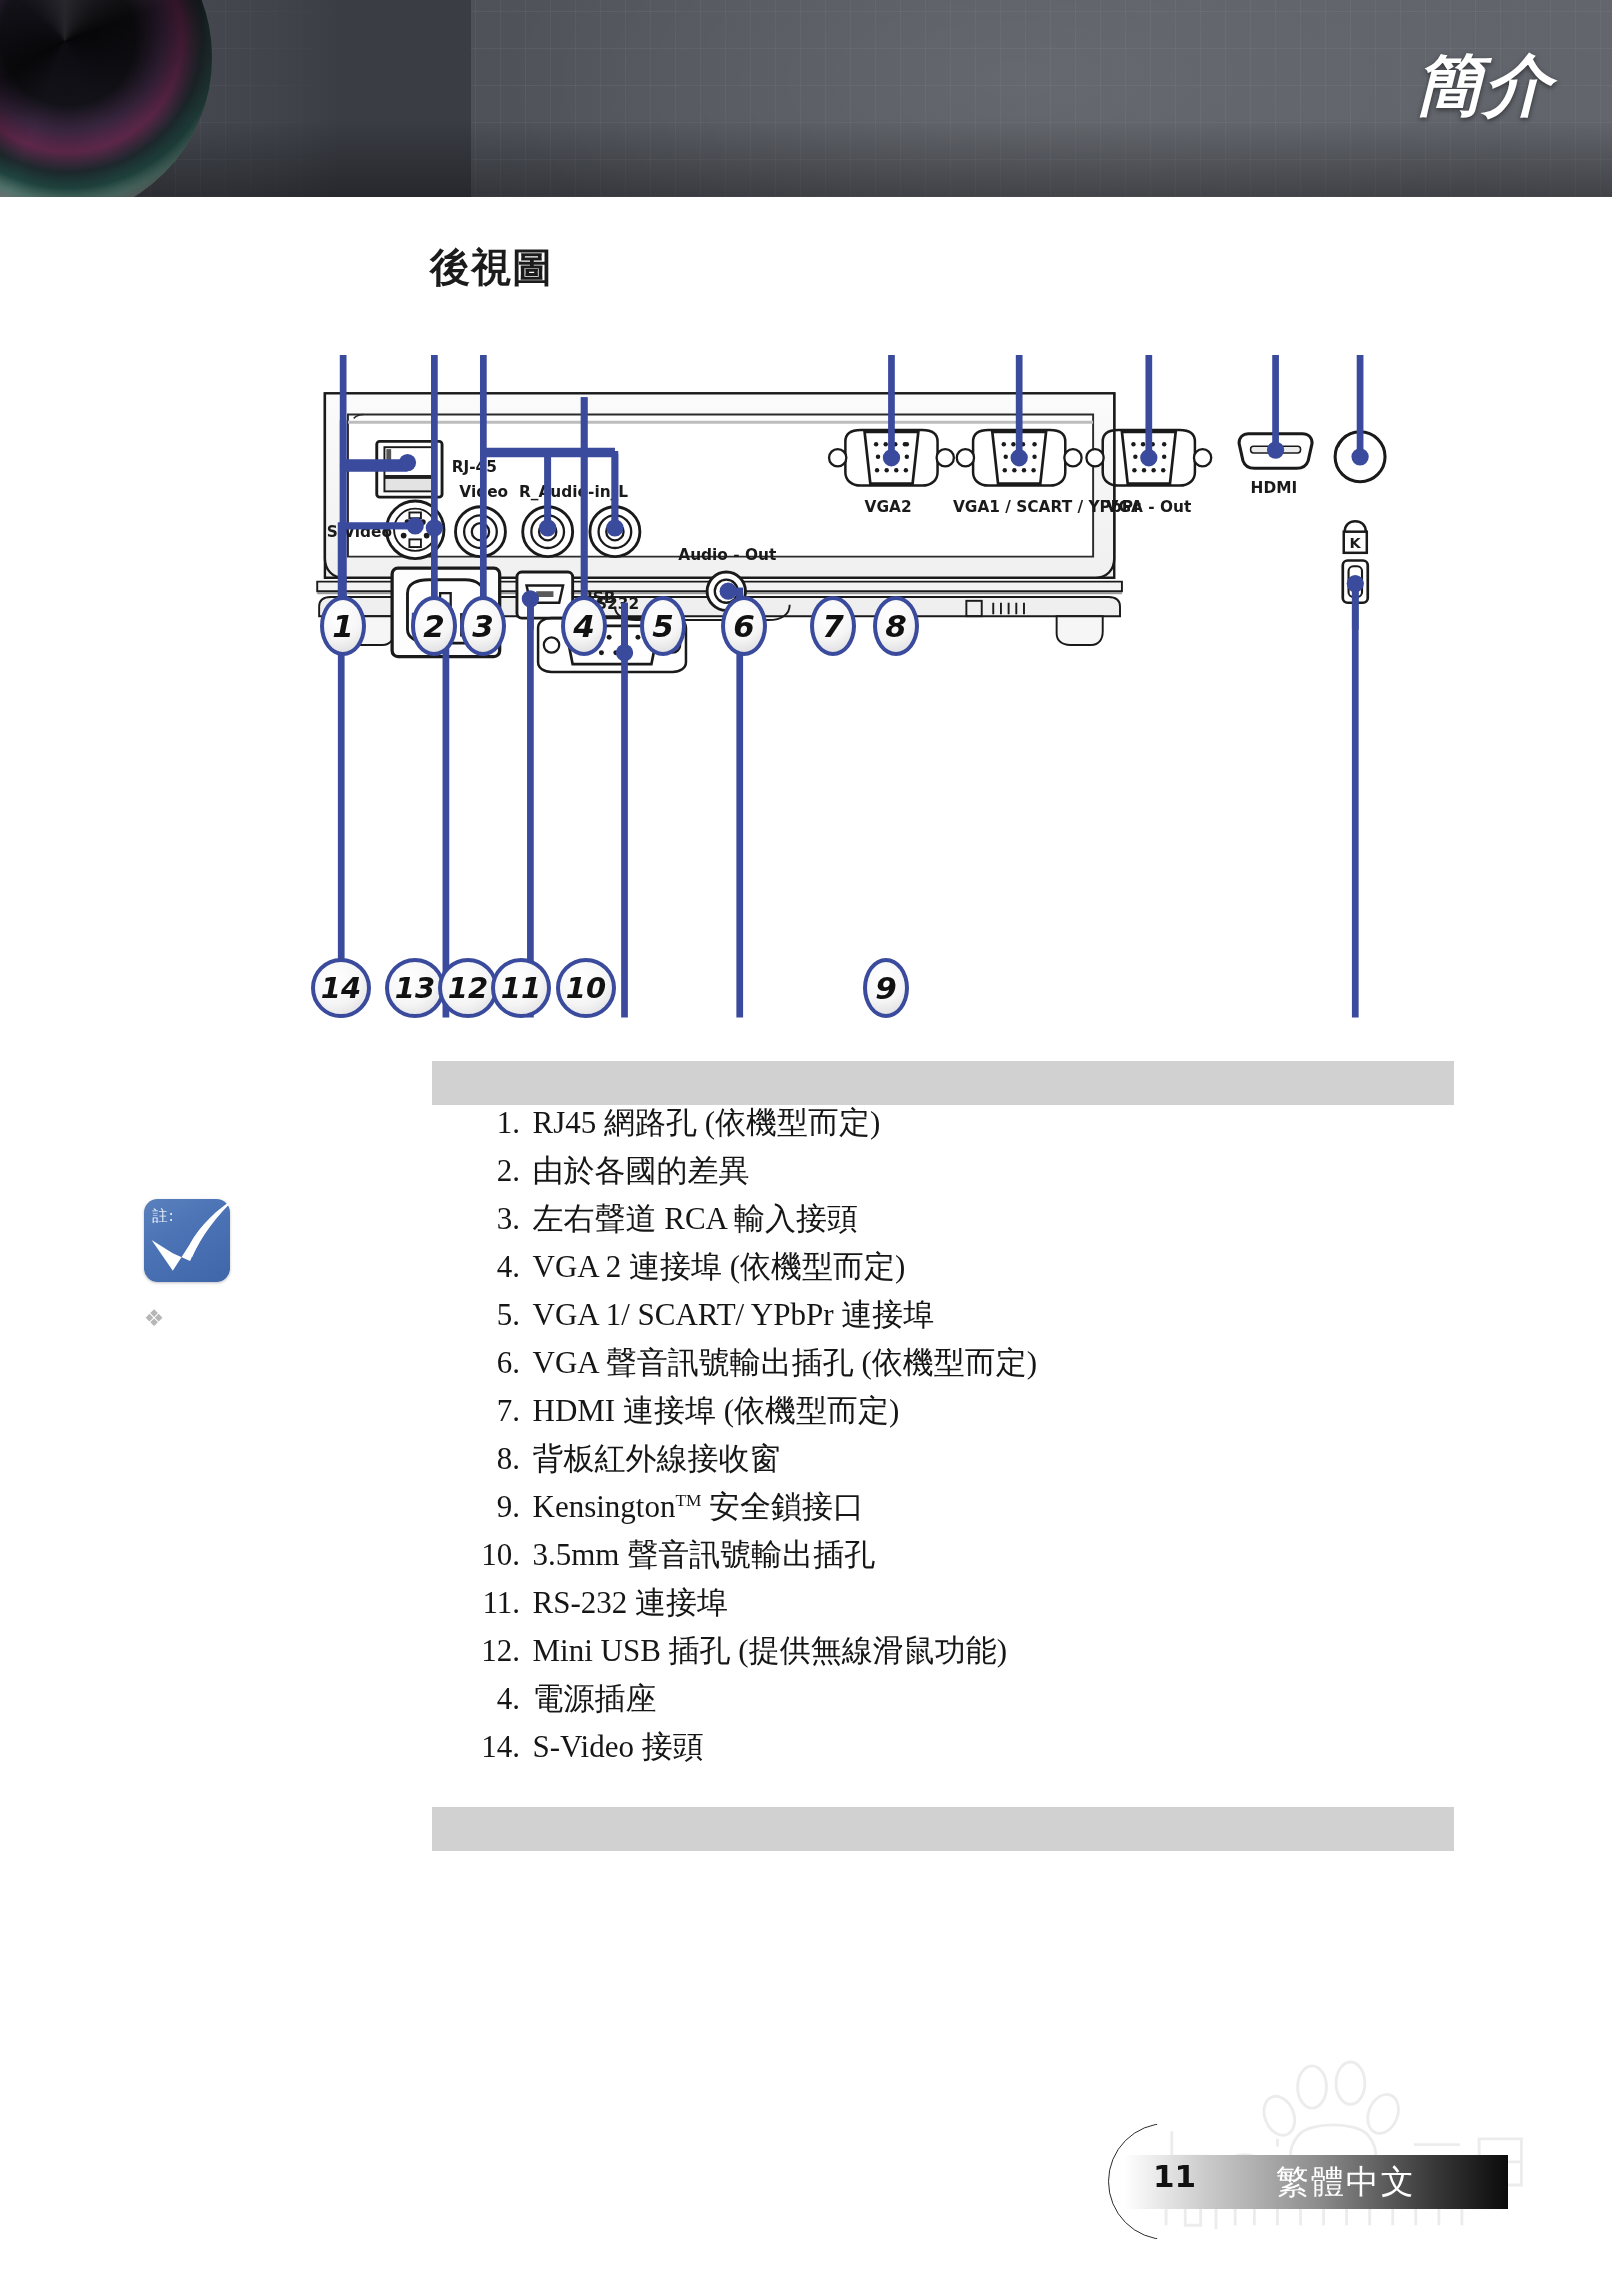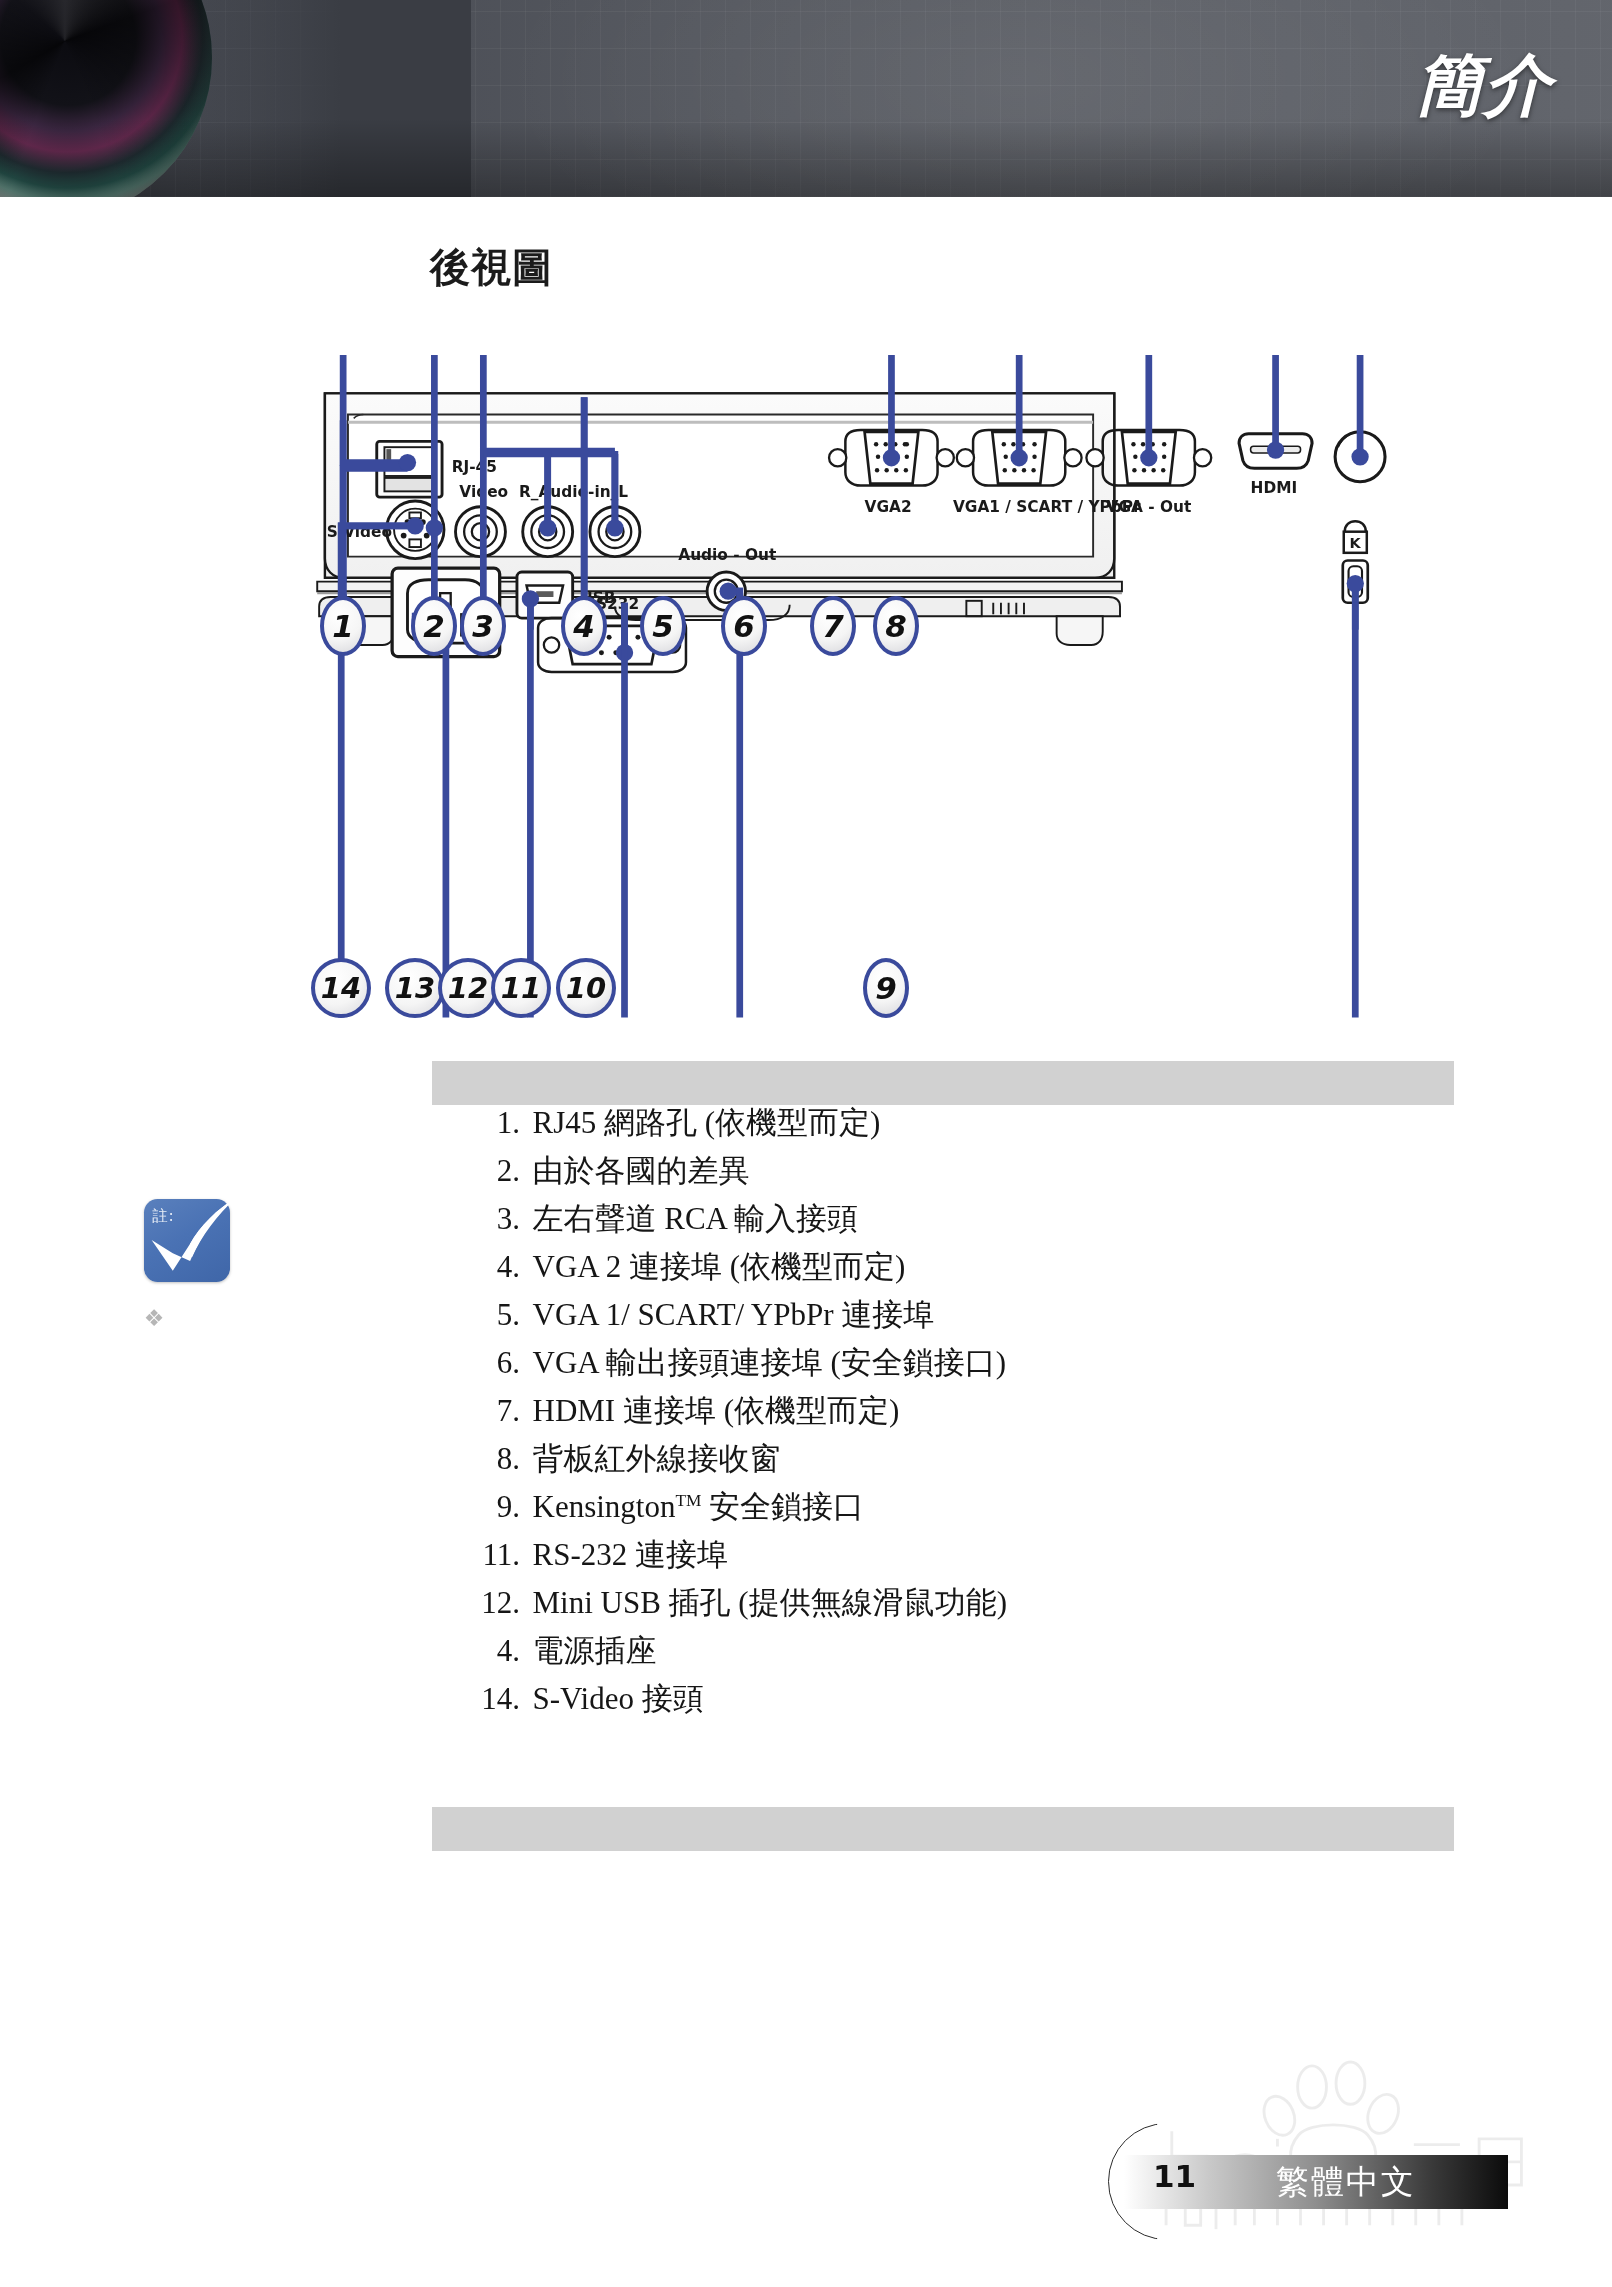--- a/index.html
+++ b/index.html
@@ -574,33 +574,37 @@
     <li>
       <span class="num">4.</span>
       <span class="txt">VGA 2 連接埠 (依機型而定)</span>
     </li>
     <li>
       <span class="num">5.</span>
       <span class="txt">VGA 1/ SCART/ YPbPr 連接埠</span>
     </li>
     <li>
       <span class="num">6.</span>
-      <span class="txt">VGA 輸出接頭連接埠 (安全鎖接口)</span>
+      <span class="txt">VGA 聲音訊號輸出插孔 (依機型而定)</span>
     </li>
     <li>
       <span class="num">7.</span>
       <span class="txt">HDMI 連接埠 (依機型而定)</span>
     </li>
     <li>
       <span class="num">8.</span>
       <span class="txt">背板紅外線接收窗</span>
     </li>
     <li>
       <span class="num">9.</span>
       <span class="txt">Kensington<span class="tm">TM</span> 安全鎖接口</span>
+    </li>
+    <li>
+      <span class="num">10.</span>
+      <span class="txt">3.5mm 聲音訊號輸出插孔</span>
     </li>
     <li>
       <span class="num">11.</span>
       <span class="txt">RS-232 連接埠</span>
     </li>
     <li>
       <span class="num">12.</span>
       <span class="txt">Mini USB 插孔 (提供無線滑鼠功能)</span>
     </li>
     <li>

